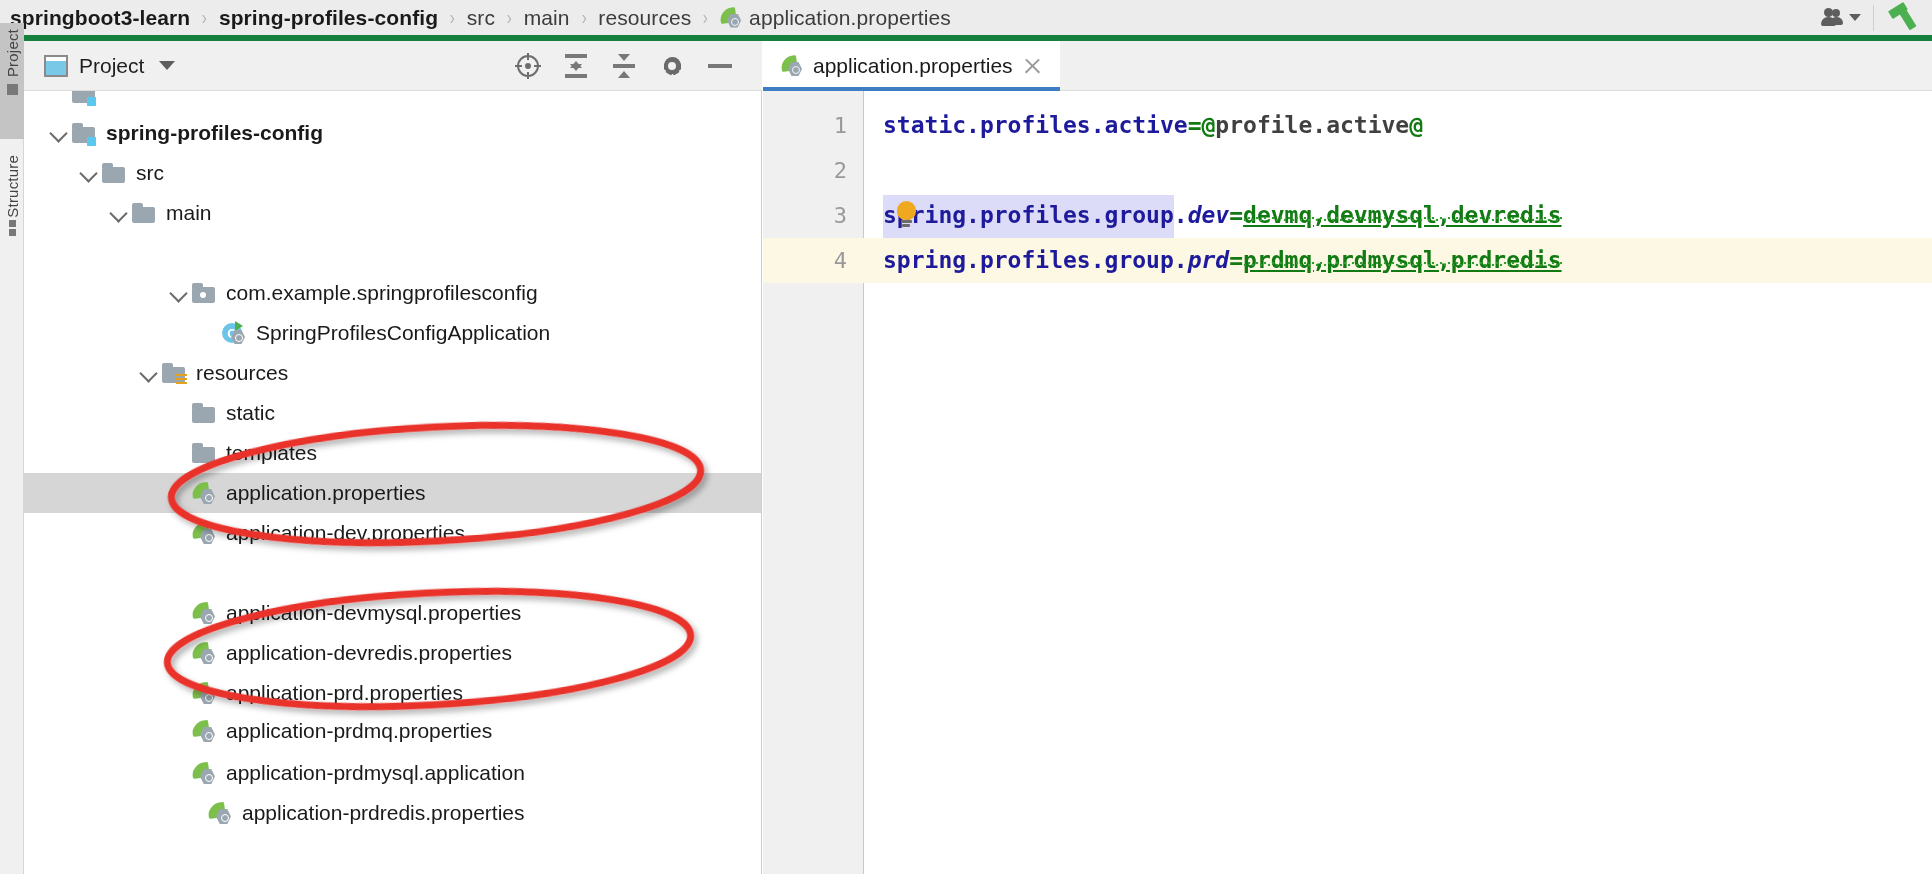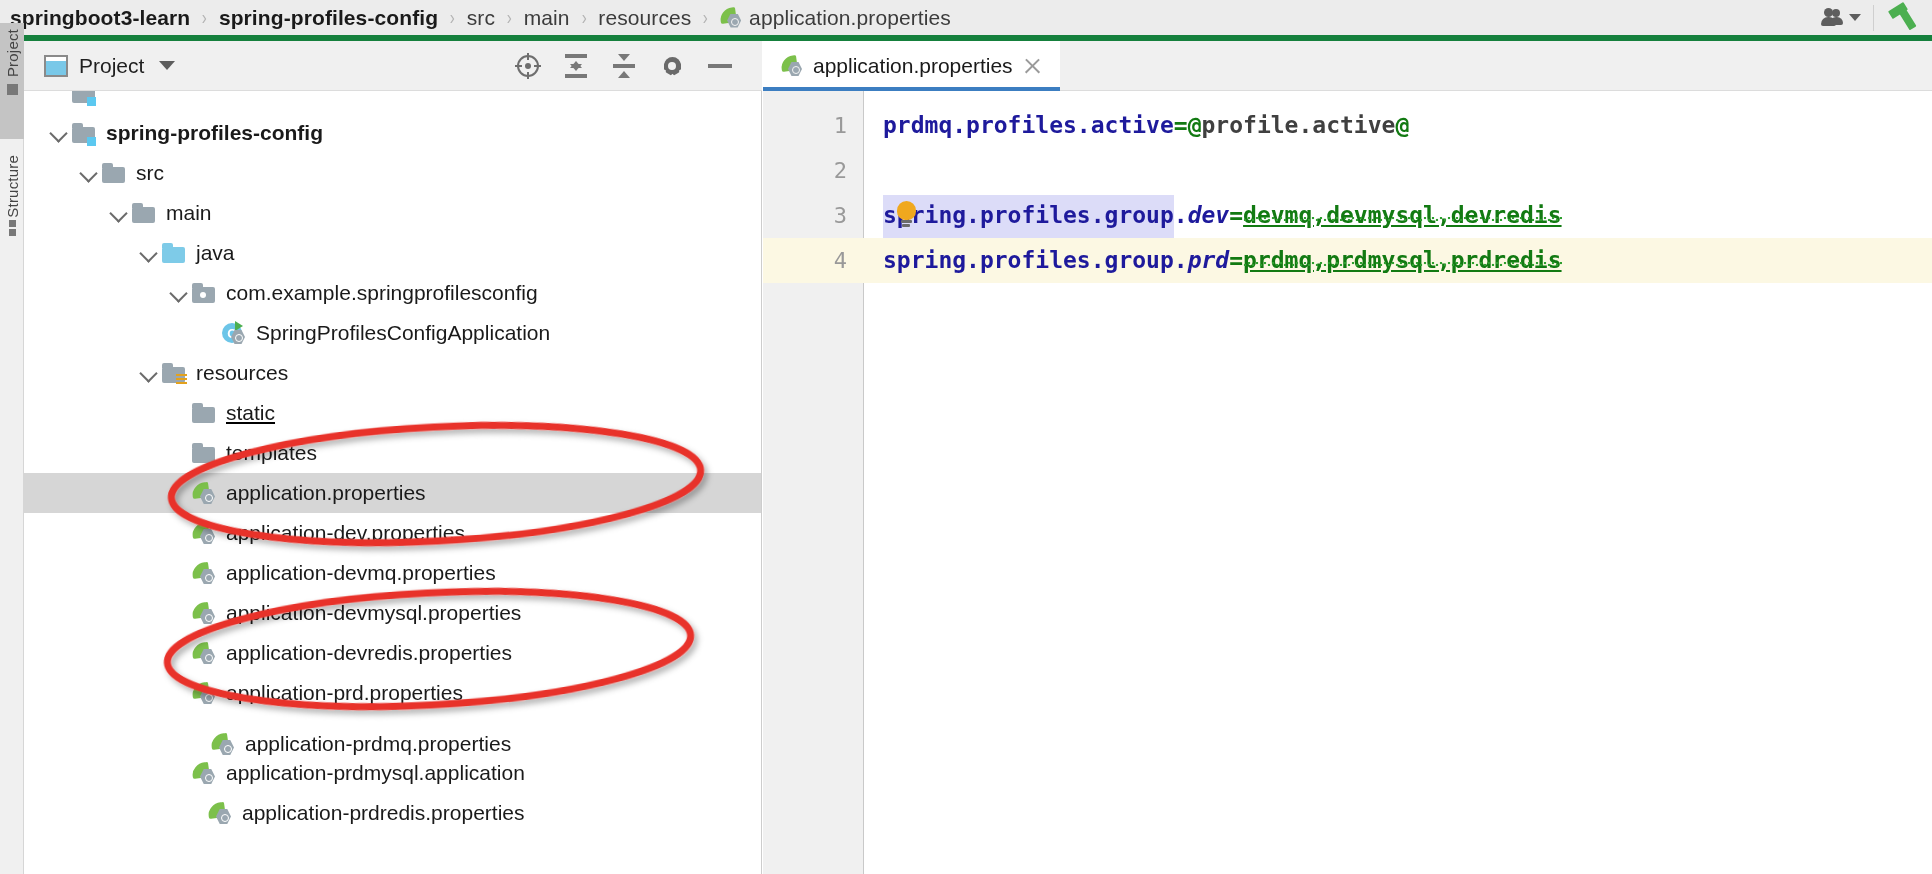--- a/index.html
+++ b/index.html
@@ -469,29 +469,20 @@
       </div>
       <div class="tree-row" style="top: 102px; position: absolute; left: 0px; width: 737px;">
         <span style="width: 82px; flex: 0 0 auto;"></span>
         <span class="chev"></span>
         <span class="folder">
           <i class="tabf"></i>
           <i class="body"></i>
         </span>
         <span class="tree-label">main</span>
       </div>
-      <div class="tree-row" style="top: 142px; position: absolute; left: 0px; width: 737px;">
-        <span style="width: 112px; flex: 0 0 auto;"></span>
-        <span class="chev"></span>
-        <span class="folder blue">
-          <i class="tabf"></i>
-          <i class="body"></i>
-        </span>
-        <span class="tree-label">java</span>
-      </div>
       <div class="tree-row" style="top: 182px; position: absolute; left: 0px; width: 737px;">
         <span style="width: 142px; flex: 0 0 auto;"></span>
         <span class="chev"></span>
         <span class="folder">
           <i class="tabf"></i>
           <i class="body"></i>
           <i class="badge-dot"></i>
         </span>
         <span class="tree-label">com.example.springprofilesconfig</span>
       </div>
@@ -512,21 +503,21 @@
           <i class="tabf"></i>
           <i class="body"></i>
           <span class="badge-lines">
             <i></i>
             <i></i>
             <i></i>
           </span>
         </span>
         <span class="tree-label">resources</span>
       </div>
-      <div class="tree-row" style="top: 302px; position: absolute; left: 0px; width: 737px; text-decoration: underline;">
+      <div class="tree-row" style="top: 302px; position: absolute; left: 0px; width: 737px;">
         <span style="width: 142px; flex: 0 0 auto;"></span>
         <span class="chev hidden"></span>
         <span class="folder">
           <i class="tabf"></i>
           <i class="body"></i>
         </span>
         <span class="tree-label">static</span>
       </div>
       <div class="tree-row" style="top: 342px; position: absolute; left: 0px; width: 737px;">
         <span style="width: 142px; flex: 0 0 auto;"></span>
@@ -548,29 +539,20 @@
       </div>
       <div class="tree-row" style="top: 422px; position: absolute; left: 0px; width: 737px;">
         <span style="width: 142px; flex: 0 0 auto;"></span>
         <span class="chev hidden"></span>
         <span class="prop-icon">
           <i class="leaf"></i>
           <i class="boot"></i>
         </span>
         <span class="tree-label">application-dev.properties</span>
       </div>
-      <div class="tree-row" style="top: 462px; position: absolute; left: 0px; width: 737px;">
-        <span style="width: 142px; flex: 0 0 auto;"></span>
-        <span class="chev hidden"></span>
-        <span class="prop-icon">
-          <i class="leaf"></i>
-          <i class="boot"></i>
-        </span>
-        <span class="tree-label">application-devmq.properties</span>
-      </div>
       <div class="tree-row" style="top: 502px; position: absolute; left: 0px; width: 737px;">
         <span style="width: 142px; flex: 0 0 auto;"></span>
         <span class="chev hidden"></span>
         <span class="prop-icon">
           <i class="leaf"></i>
           <i class="boot"></i>
         </span>
         <span class="tree-label">application-devmysql.properties</span>
       </div>
       <div class="tree-row" style="top: 542px; position: absolute; left: 0px; width: 737px;">
@@ -584,21 +566,21 @@
       </div>
       <div class="tree-row" style="top: 582px; position: absolute; left: 0px; width: 737px;">
         <span style="width: 142px; flex: 0 0 auto;"></span>
         <span class="chev hidden"></span>
         <span class="prop-icon">
           <i class="leaf"></i>
           <i class="boot"></i>
         </span>
         <span class="tree-label">application-prd.properties</span>
       </div>
-      <div class="tree-row" style="top: 633px; position: absolute; left: 0px; width: 737px; padding-left: 19px;">
+      <div class="tree-row" style="top: 620px; position: absolute; left: 0px; width: 737px;">
         <span style="width: 142px; flex: 0 0 auto;"></span>
         <span class="chev hidden"></span>
         <span class="prop-icon">
           <i class="leaf"></i>
           <i class="boot"></i>
         </span>
         <span class="tree-label">application-prdmq.properties</span>
       </div>
       <div class="tree-row" style="top: 662px; position: absolute; left: 0px; width: 737px;">
         <span style="width: 142px; flex: 0 0 auto;"></span>
@@ -642,21 +624,21 @@
       <span class="tab-close"></span>
     </div>
   </div>
   <div id="code-surface">
     <div id="gutter"></div>
     <div id="code-lines">
         <div class="sel-band" style="left: 120px; top: 149px; width: 290.85px; height: 43px; background: rgb(220, 220, 248); z-index: 0;"></div>
         <div class="sel-band" style="left: 120px; top: 104px; width: 290.85px; height: 43px; background: rgb(220, 220, 248); z-index: 0;"></div>
         <div class="line-row" style="top: 12px;">
           <span class="line-no">1</span>
-          <span class="code-text"><span class="tk-key">prdmq.profiles.active</span><span class="tk-sep">=</span><span class="tk-sep">@</span><span class="tk-olive">profile.active</span><span class="tk-sep">@</span></span>
+          <span class="code-text"><span class="tk-key">static.profiles.active</span><span class="tk-sep">=</span><span class="tk-sep">@</span><span class="tk-olive">profile.active</span><span class="tk-sep">@</span></span>
         </div>
         <div class="line-row" style="top: 57px;">
           <span class="line-no">2</span>
           <span class="code-text"></span>
         </div>
         <div class="line-row" style="top: 102px;">
           <span class="line-no">3</span>
           <span class="code-text"><span class="tk-key">spring.profiles.group</span><span class="tk-key">.</span><span class="tk-ital">dev</span><span class="tk-sep">=</span><span class="tk-val squiggle">devmq,devmysql,devredis</span></span>
         </div>
         <div class="line-row caretline" style="top: 147px;">

